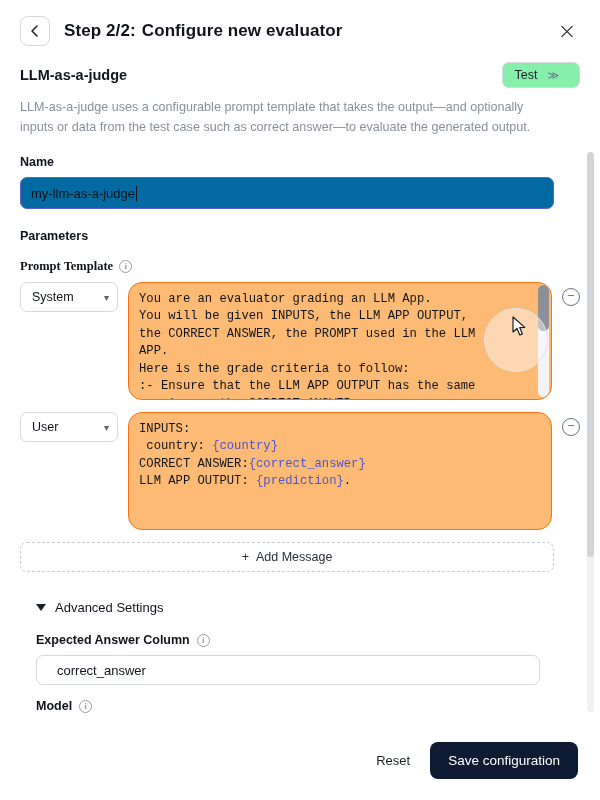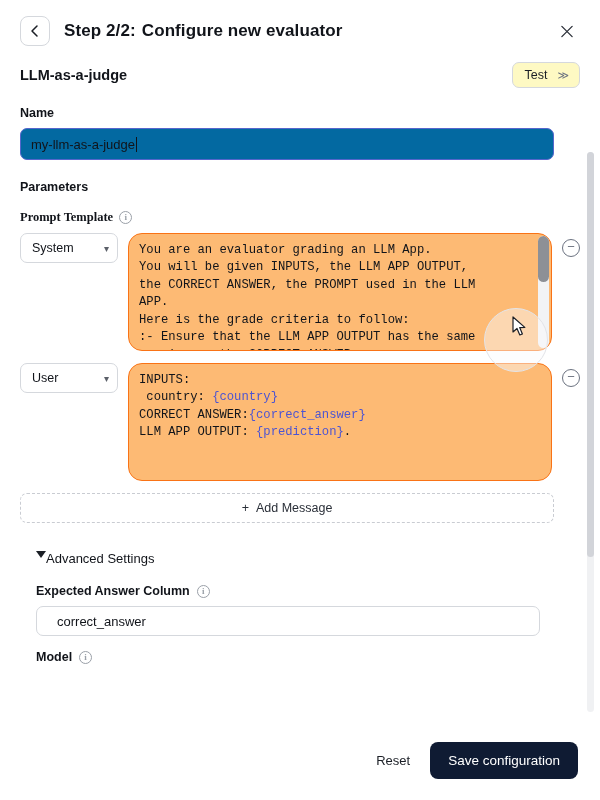--- a/index.html
+++ b/index.html
@@ -63,22 +63,22 @@
   }
   .section-title {
     font-size: 14.5px;
     font-weight: bold;
     color: #11141a;
   }
   .test-btn {
     margin-left: auto;
     border: 1px solid #d5d8dd;
     border-radius: 7px;
-    background: #fef9c3;
-    padding: 5px 10px 5px 12px;
+    background: #86efac;
+    padding: 5px 20px 5px 12px;
     font-size: 12.5px;
     color: #1b1f26;
     display: flex; align-items: center; gap: 10px;
     cursor: pointer;
   }
   .test-btn .chev { color: #6b7280; font-size: 11px; }
 
   .description {
     padding: 10px 20px 0 20px;
     font-size: 12.6px;
@@ -241,21 +241,21 @@
     background: #fff;
     display: flex; align-items: center; justify-content: center;
     gap: 7px;
     font-size: 12.5px;
     color: #2a2f38;
     cursor: pointer;
     margin-top: 4px;
   }
 
   .advanced-row {
-    display: flex; 
+    display: flex; align-items: center; gap: 9px;
     margin: 28px 0 0 16px;
     cursor: pointer;
   }
   .tri {
     width: 0; height: 0;
     border-left: 5px solid transparent;
     border-right: 5px solid transparent;
     border-top: 7px solid #1b1f26;
   }
   .advanced-label {
@@ -353,20 +353,21 @@
   </div>
 
   <div class="section-row">
     <div class="section-title">LLM-as-a-judge</div>
     <button class="test-btn">
       <span>Test</span>
       <span class="chev">≫</span>
     </button>
   </div>
 
+  <div class="description">LLM-as-a-judge uses a configurable prompt template that takes the output—and optionally inputs or data from the test case such as correct answer—to evaluate the generated output.</div>
 
   <div class="body">
 
     <div class="label">Name</div>
     <div class="text-input">
       <span>my-llm-as-a-judge</span>
         <span class="caret"></span>
     </div>
 
     <div class="label params-label">Parameters</div>

